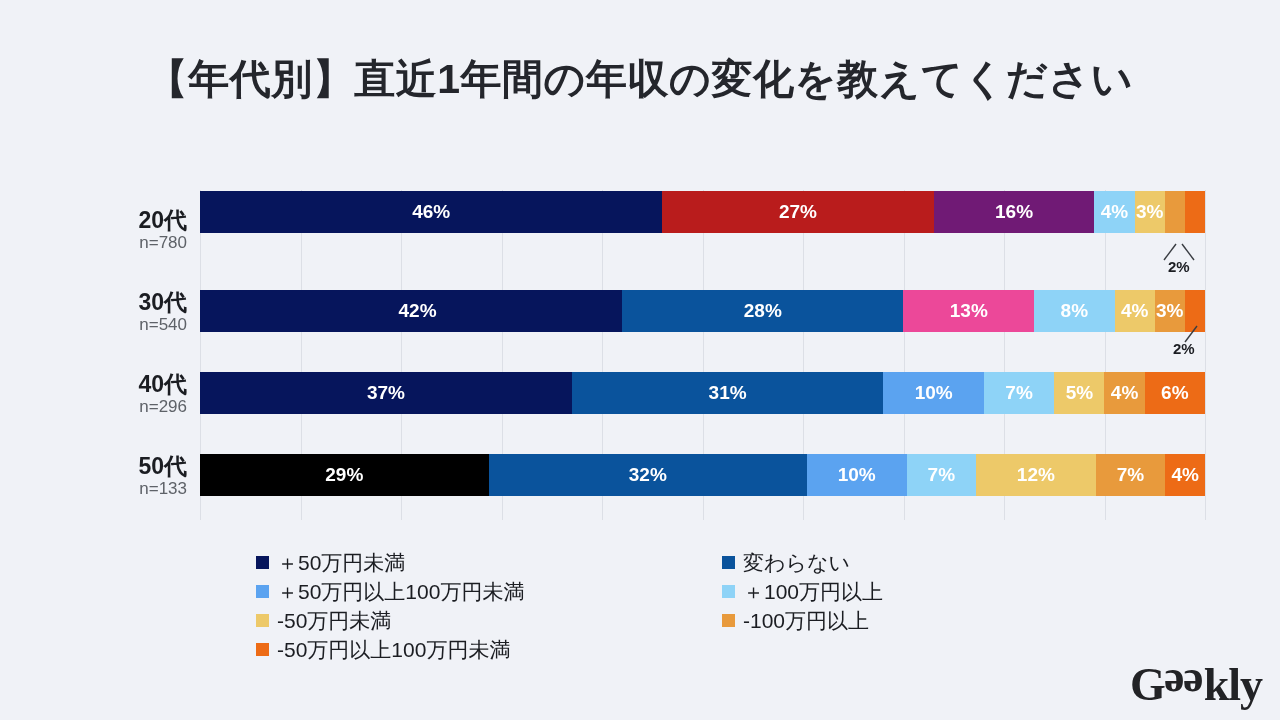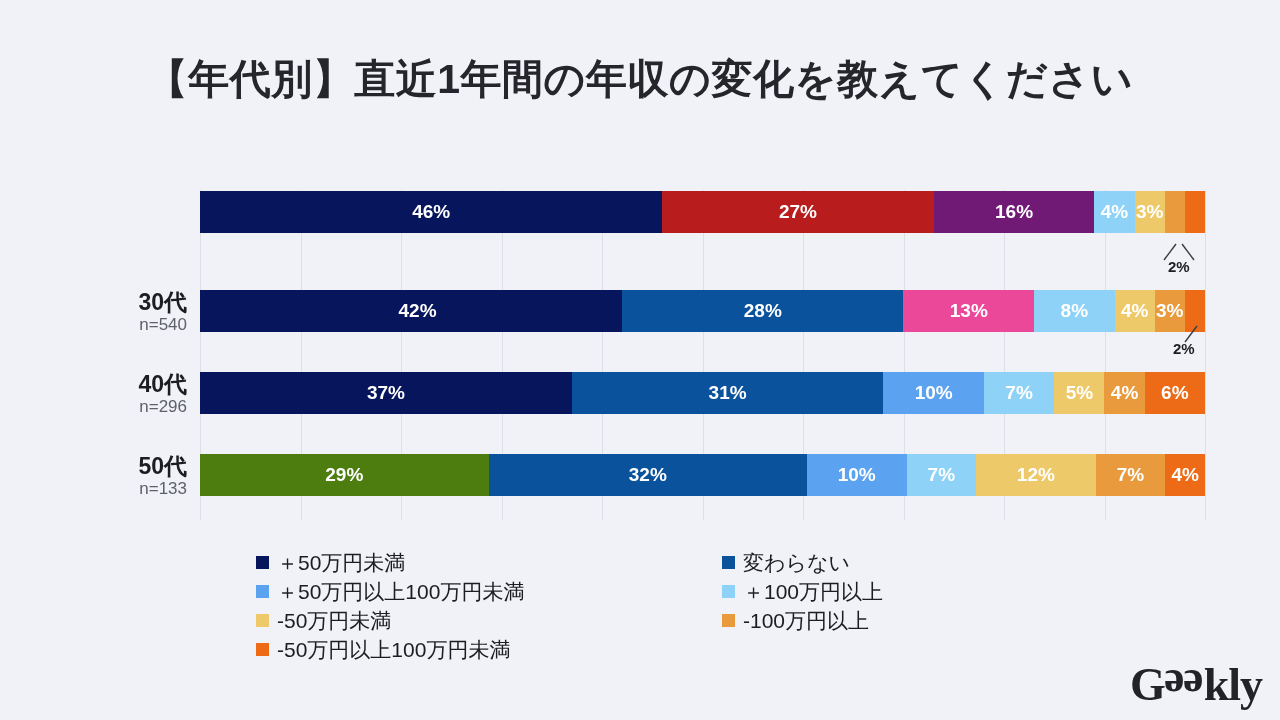--- a/index.html
+++ b/index.html
@@ -140,20 +140,24 @@
     transform: rotate(180deg);
   }
 </style>
 </head>
 <body>
 
 <div id="page">
 
   <h1 id="chart-title">【年代別】直近1年間の年収の変化を教えてください</h1>
 
+  <div class="cat-label cl0">
+    <div class="age">20代</div>
+    <div class="n">n=780</div>
+  </div>
   <div class="cat-label cl1">
     <div class="age">30代</div>
     <div class="n">n=540</div>
   </div>
   <div class="cat-label cl2">
     <div class="age">40代</div>
     <div class="n">n=296</div>
   </div>
   <div class="cat-label cl3">
     <div class="age">50代</div>
@@ -193,21 +197,21 @@
       <div class="chart-row r2">
         <div class="seg" style="width: 37%; background: rgb(6, 21, 92);">37%</div>
         <div class="seg" style="width: 31%; background: rgb(10, 83, 156);">31%</div>
         <div class="seg" style="width: 10%; background: rgb(91, 163, 240);">10%</div>
         <div class="seg" style="width: 7%; background: rgb(142, 211, 247);">7%</div>
         <div class="seg" style="width: 5%; background: rgb(237, 201, 105);">5%</div>
         <div class="seg" style="width: 4%; background: rgb(232, 154, 60);">4%</div>
         <div class="seg" style="width: 6%; background: rgb(237, 107, 22);">6%</div>
       </div>
       <div class="chart-row r3">
-        <div class="seg" style="width: 29%; background: #4d7c0f;">29%</div>
+        <div class="seg" style="width: 29%; background: #000000;">29%</div>
         <div class="seg" style="width: 32%; background: rgb(10, 83, 156);">32%</div>
         <div class="seg" style="width: 10%; background: rgb(91, 163, 240);">10%</div>
         <div class="seg" style="width: 7%; background: rgb(142, 211, 247);">7%</div>
         <div class="seg" style="width: 12%; background: rgb(237, 201, 105);">12%</div>
         <div class="seg" style="width: 7%; background: rgb(232, 154, 60);">7%</div>
         <div class="seg" style="width: 4%; background: rgb(237, 107, 22);">4%</div>
       </div>
     </div>
 
   <div id="callout-0" class="callout" style="left:1168px; top:258px;">

